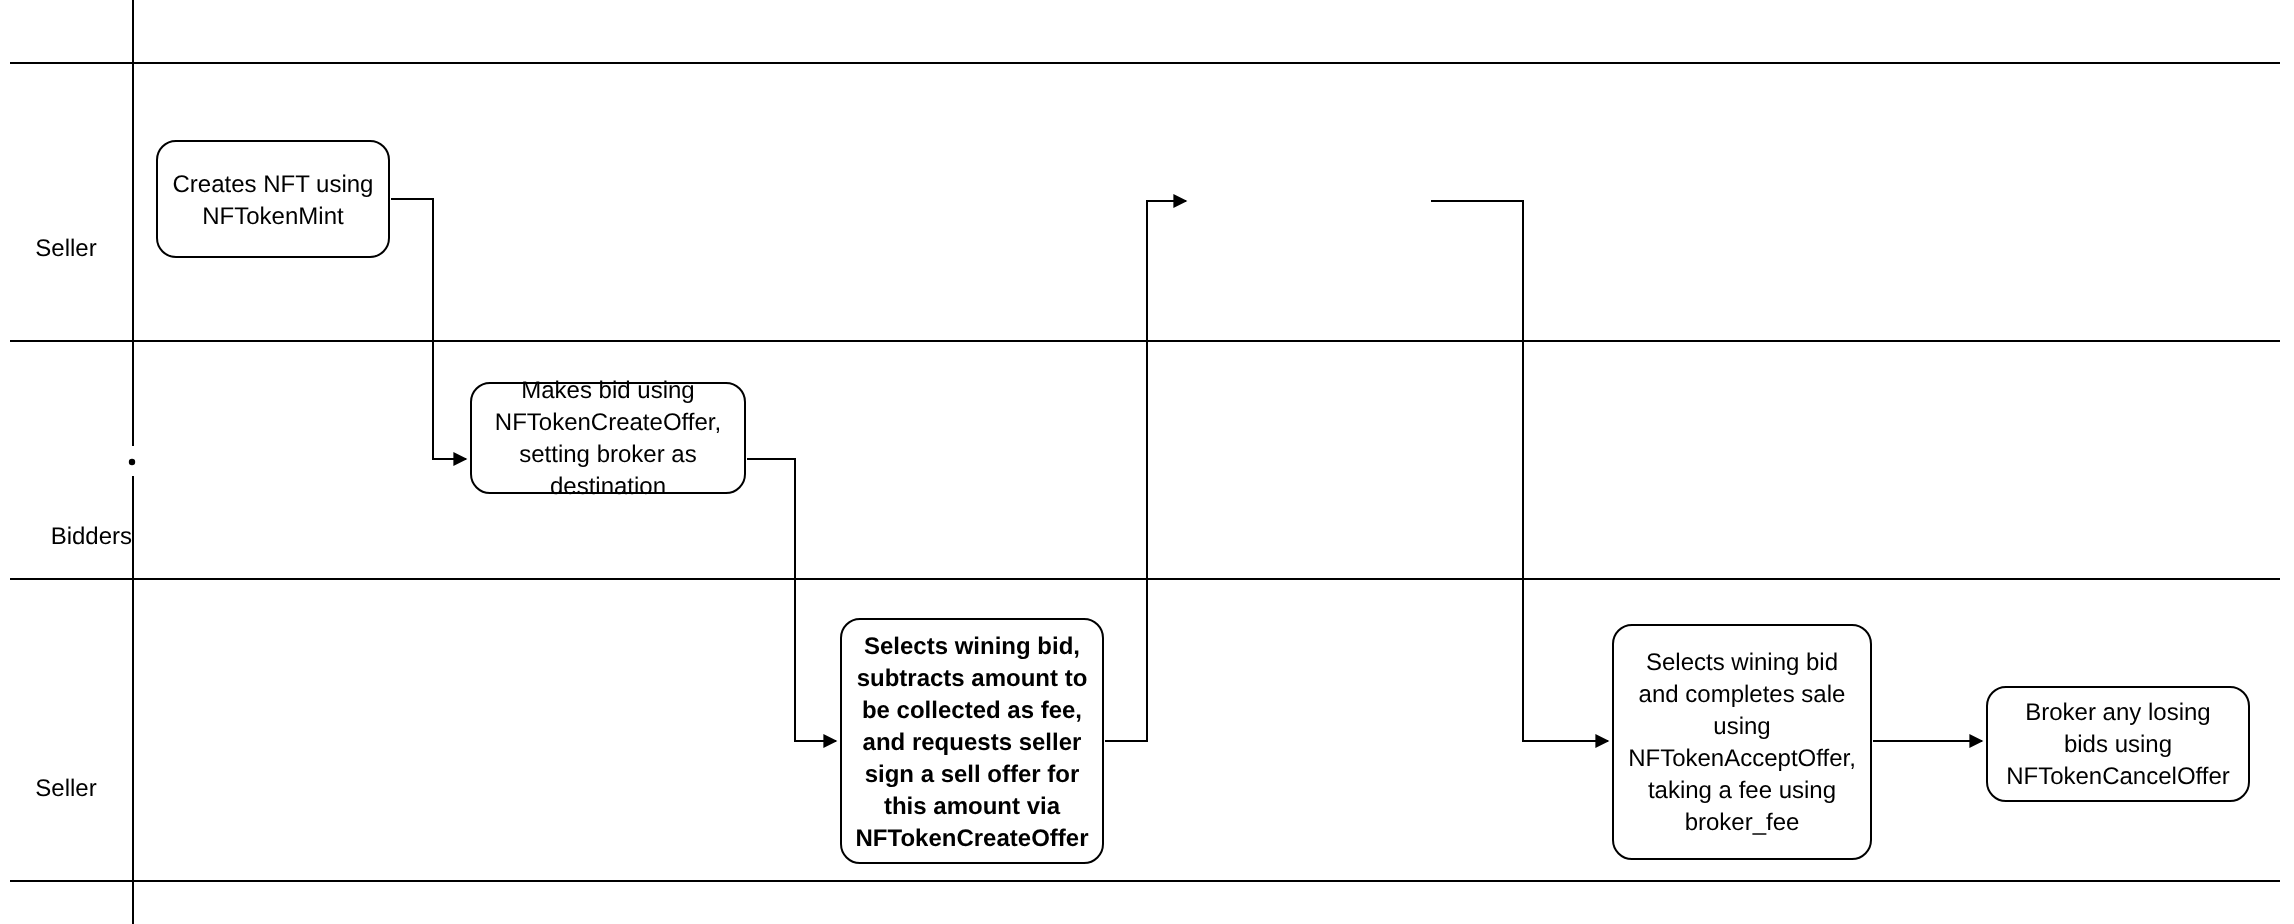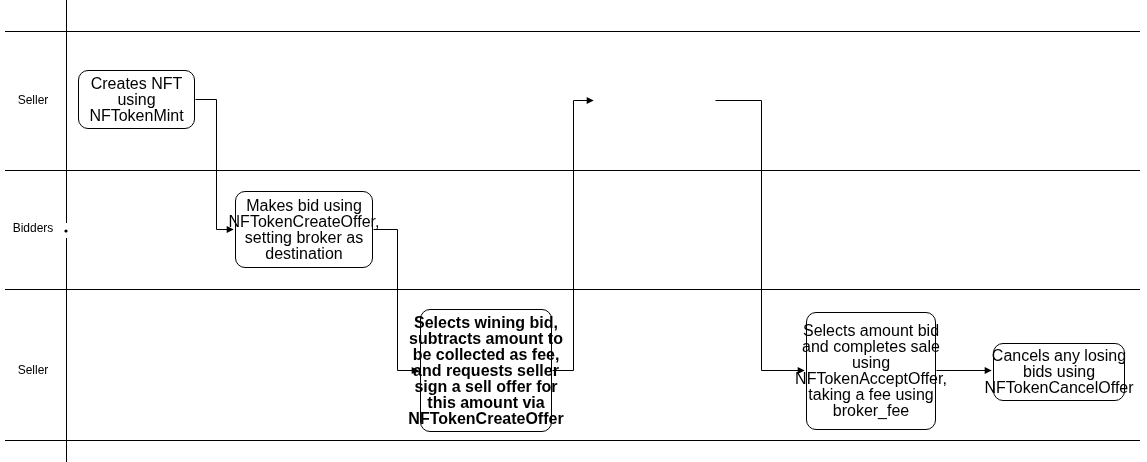--- a/index.html
+++ b/index.html
@@ -30,33 +30,34 @@
     fill: none;
   }
   .lane-label {
     position: absolute;
     left: 0;
     width: 66px;
     text-align: center;
     font-size: 12px;
     line-height: 16px;
     color: #000000;
+    margin-top: 24px;
   }
   .node {
     position: absolute;
     box-sizing: border-box;
     background: #ffffff;
     border: 1px solid #000000;
     border-radius: 10px;
     display: flex;
     align-items: center;
     justify-content: center;
     text-align: center;
     white-space: pre-line;
-    font-size: 16px;
+    font-size: 12px;
     line-height: 16px;
     padding: 2px 3px;
     color: #000000;
   }
 </style>
 </head>
 <body>
 
 <div class="canvas">
 
@@ -77,44 +78,44 @@
     <circle cx="66" cy="231" r="1.6" style="fill:#000000; stroke:none;"></circle>
 
     <path d="M195.5 99.5 H216.5 V229.5 H233" marker-end="url(#arrow)"></path>
     <path d="M373.5 229.5 H397.5 V370.5 H418" marker-end="url(#arrow)"></path>
     <path d="M552.5 370.5 H573.5 V100.5 H593" marker-end="url(#arrow)"></path>
     <path d="M715.5 100.5 H761.5 V370.5 H804" marker-end="url(#arrow)"></path>
     <path d="M936.5 370.5 H991" marker-end="url(#arrow)"></path>
   </svg>
 
   <div class="lane-label" style="top: 92px;">Seller</div>
-  <div class="lane-label" style="top: 220px;">Bidders</div>
+  <div class="lane-label" style="top: 236px; text-align: right;">Bidders</div>
   <div class="lane-label" style="top: 362px;">Seller</div>
 
   <div class="node" style="left: 78px; top: 70px; width: 117px; height: 59px;">Creates NFT using
 NFTokenMint</div>
 
-  <div class="node" style="left: 235px; top: 191px; width: 138px; height: 77px;">Makes bid using
+  <div class="node" style="left: 235px; top: 191px; width: 138px; height: 56px;">Makes bid using
 NFTokenCreateOffer,
 setting broker as
 destination</div>
 
   <div class="node" style="left: 420px; top: 309px; width: 132px; height: 123px; font-weight: bold;">Selects wining bid,
 subtracts amount to
 be collected as fee,
 and requests seller
 sign a sell offer for
 this amount via
 NFTokenCreateOffer</div>
 
 
-  <div class="node" style="left: 806px; top: 312px; width: 130px; height: 118px;">Selects amount bid
+  <div class="node" style="left: 806px; top: 312px; width: 130px; height: 118px;">Selects wining bid
 and completes sale
 using
 NFTokenAcceptOffer,
 taking a fee using
 broker_fee</div>
 
-  <div class="node" style="left: 993px; top: 343px; width: 132px; height: 58px;">Cancels any losing
+  <div class="node" style="left: 993px; top: 343px; width: 132px; height: 58px;">Broker any losing
 bids using
 NFTokenCancelOffer</div>
 
 </div>
 
 </body></html>

